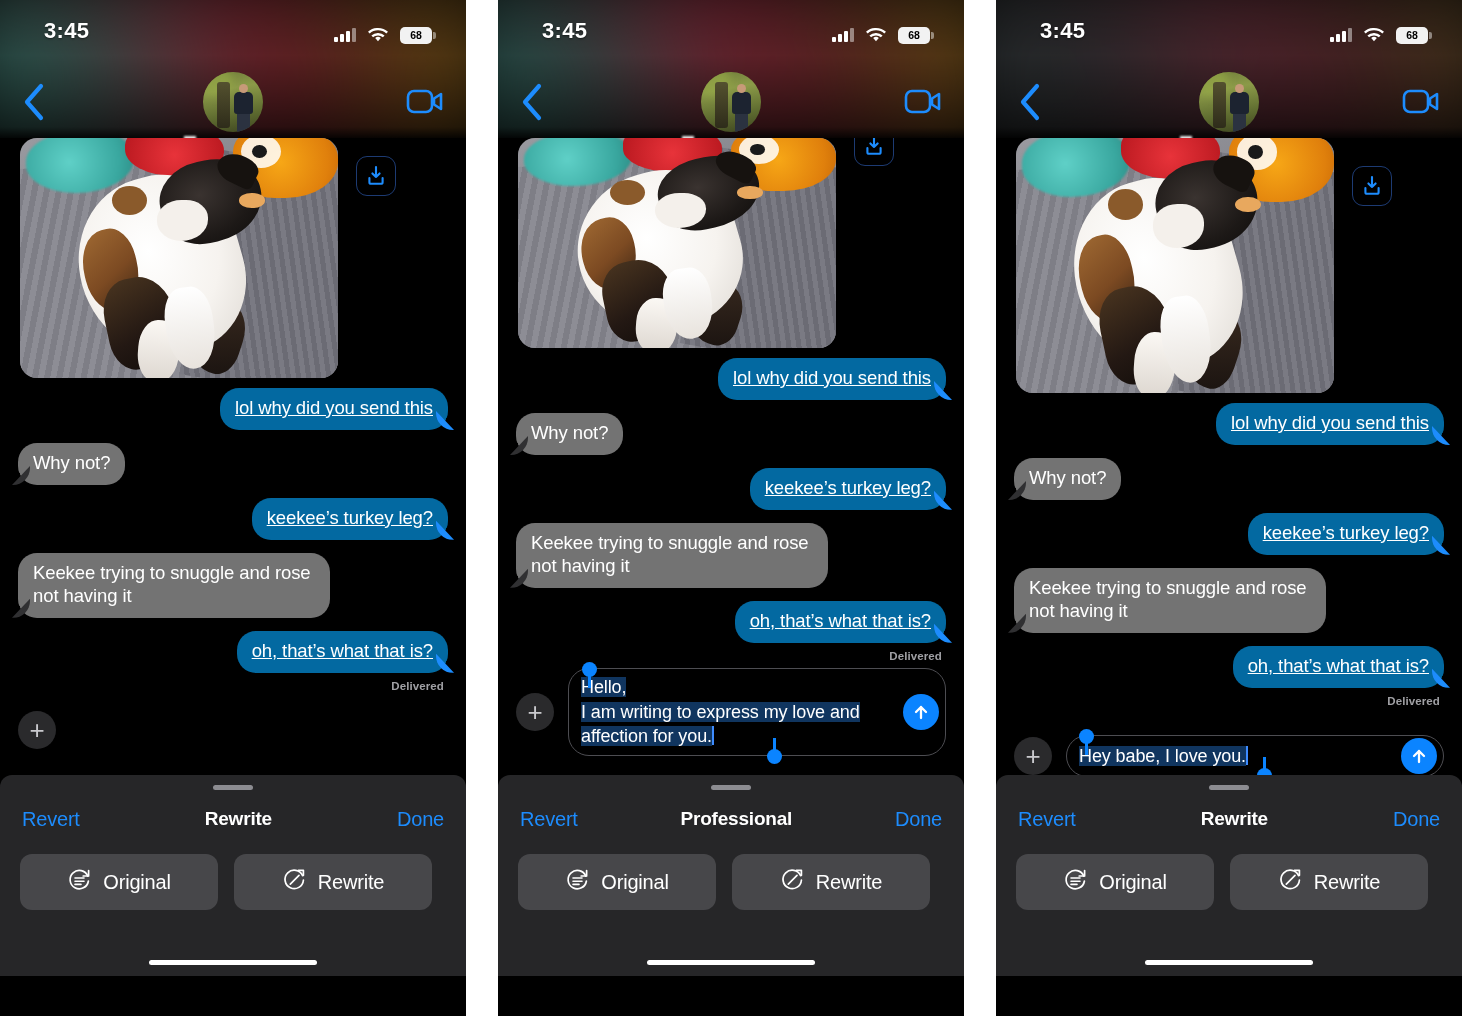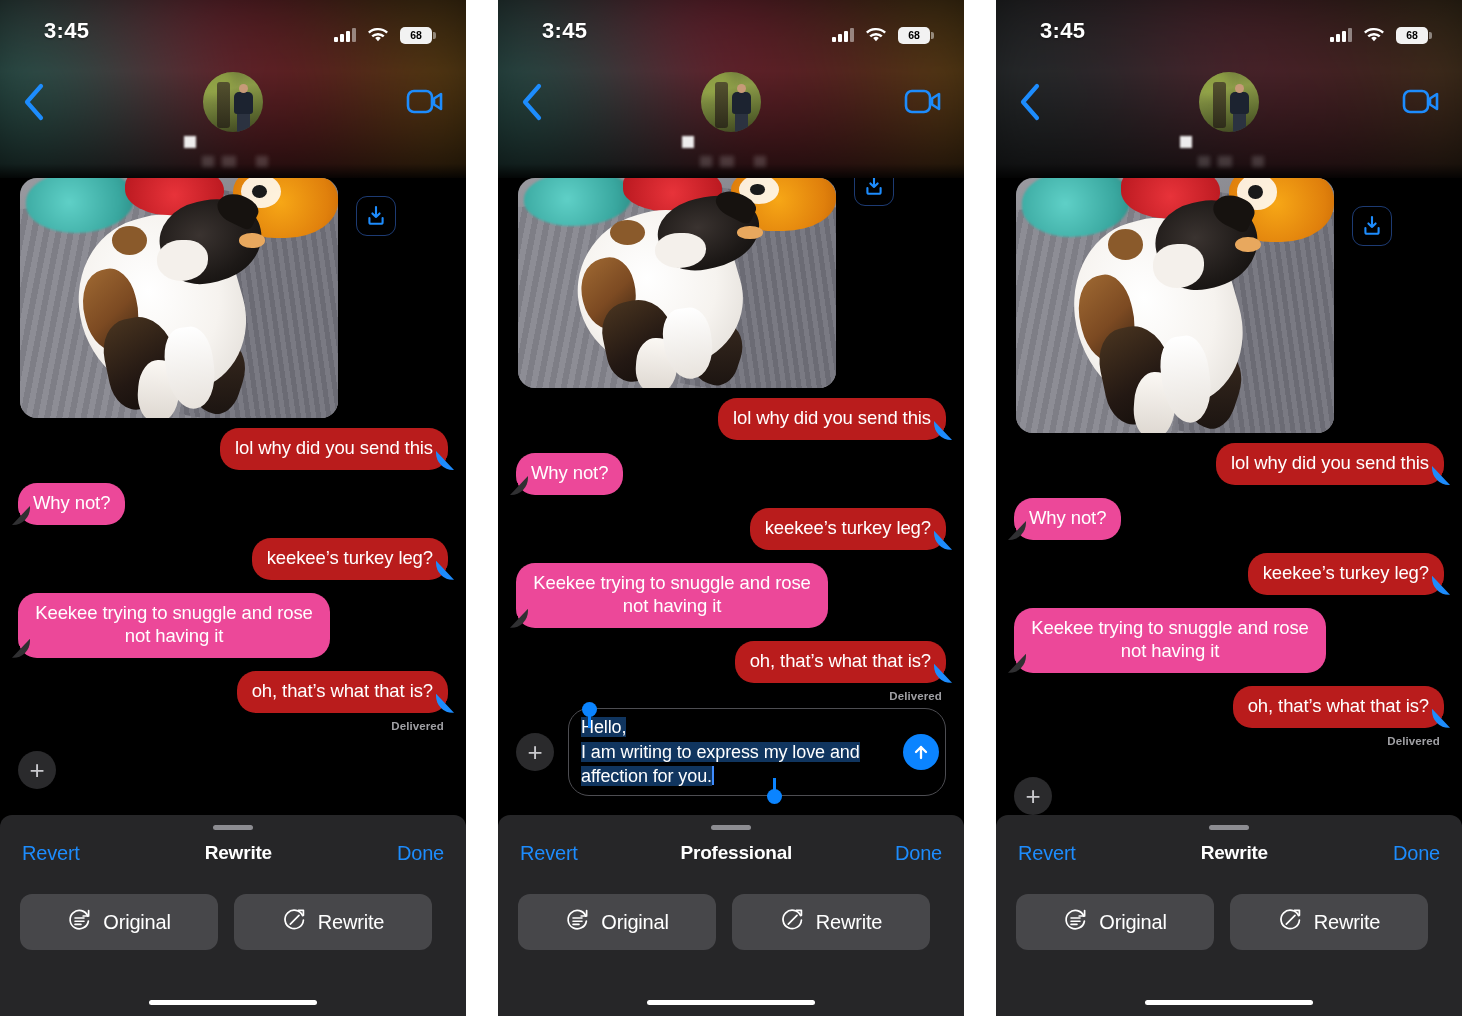--- a/index.html
+++ b/index.html
@@ -21,21 +21,21 @@
     position:relative;
     width:466px; height:1016px;
     background:#000;
     overflow:hidden;
     flex:0 0 466px;
   }
 
   
   .header{
     position:relative;
-    height:178px;
+    height:138px;
     overflow:hidden;
   }
   .hdr-bg{
     position:absolute; inset:-40px;
     filter:blur(34px);
   }
   .hdr-bg.v1{
     background:
       radial-gradient(circle at 12% 55%, #2e5d55 0%, rgba(46,93,85,0) 46%),
       radial-gradient(circle at 40% 30%, #7d2230 0%, rgba(125,34,48,0) 55%),
@@ -293,22 +293,22 @@
   .bubble{
     position:relative;
     max-width:312px;
     padding:9px 15px 10px 15px;
     border-radius:19px;
     font-size:18.5px;
     line-height:1.24;
     color:#fff;
     letter-spacing:-.1px;
   }
-  .bubble.blue{ background:#b91c1c; }
-  .bubble.gray{ background:#ec4899;text-align:center; }
+  .bubble.blue{ background:#0369a1;text-decoration:underline; }
+  .bubble.gray{ background:#737373; }
   .bubble.blue:after{
     content:""; position:absolute; right:-6px; bottom:0;
     width:18px; height:19px;
     background:#1d8cfd;
     border-bottom-left-radius:17px;
     clip-path:polygon(0 0, 100% 100%, 0 100%);
   }
   .bubble.blue:before{
     content:""; position:absolute; right:-7px; bottom:0;
     width:9px; height:12px; background:#000;
@@ -391,21 +391,21 @@
     position:absolute; left:0; right:0; bottom:0;
     background:#262628;
     border-radius:12px 12px 0 0;
     padding-top:10px;
   }
   .grabber{
     width:40px; height:5px; border-radius:3px;
     background:#8c8c91; margin:0 auto 8px auto;
   }
   .tools-top{
-    display:flex; align-items:flex-start; justify-content:space-between;
+    display:flex; align-items:center; justify-content:space-between;
     padding:4px 22px 0 22px;
     height:38px;
   }
   .link{ color:#1d8cfd; font-size:20px; letter-spacing:-.2px; }
   .tools-title{ color:#fff; font-size:19px; font-weight:bold; letter-spacing:-.2px; }
   .tool-btns{
     display:flex; gap:16px;
     padding:18px 34px 0 20px;
   }
   .tool-btn{
@@ -842,20 +842,34 @@
 not having it</div>
         </div>
         <div class="row me">
           <div class="bubble blue">oh, that’s what that is?</div>
         </div>
         <div class="delivered">Delivered</div>
       </div>
 
       <div class="inputbar" style="top:578px;">
         <div class="plus">+</div>
+        <div class="field-wrap">
+          <div class="field-text"><span class="sel">Hey babe, I love you.</span><span class="caret"></span></div>
+          <div class="handle start" style="left:12px; top:-7px;">
+              <span class="stem" style="height:14px;"></span>
+            </div>
+          <div class="handle end" style="left:190px; bottom:-7px;">
+              <span class="stem" style="height:14px;"></span>
+            </div>
+          <div class="send">
+            <svg width="20" height="20" viewBox="0 0 20 20">
+                <path d="M10 16V5m0 0 5 5M10 5 5 10" stroke="#fff" stroke-width="2.3" fill="none" stroke-linecap="round" stroke-linejoin="round"></path>
+              </svg>
+          </div>
+        </div>
       </div>
 
       <div class="tools">
         <div class="grabber"></div>
         <div class="tools-top">
           <div class="link">Revert</div>
           <div class="tools-title">Rewrite</div>
           <div class="link">Done</div>
         </div>
         <div class="tool-btns">

